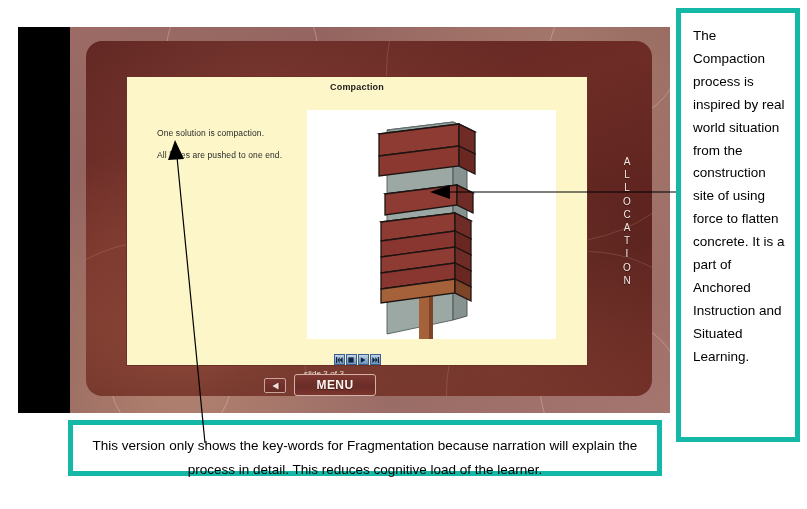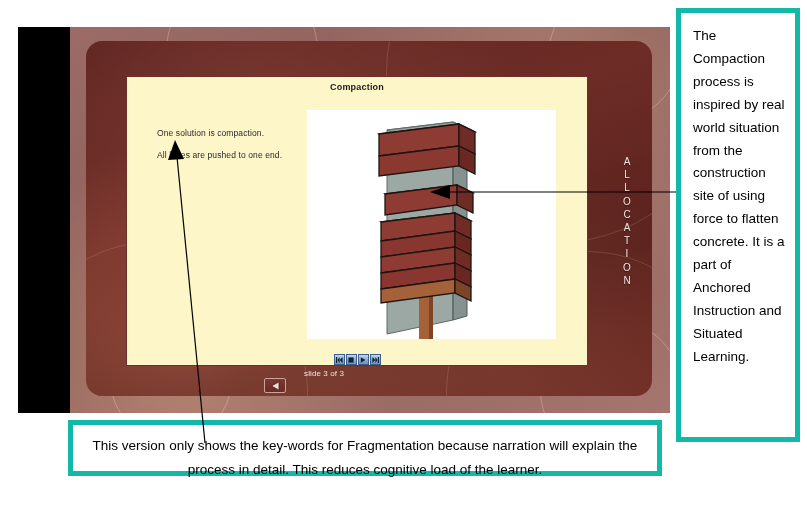--- a/index.html
+++ b/index.html
@@ -378,20 +378,21 @@
       </div>
 
       <div id="slide-counter">slide 3 of 3</div>
 
       <div id="back-button">
         <svg width="11" height="10" viewBox="0 0 11 10">
           <polygon points="9,0.8 9,9.2 1.4,5" fill="#f0ddd7" stroke="#4a1c18" stroke-width="0.8"></polygon>
         </svg>
       </div>
 
+      <div id="menu-button">MENU</div>
 
     </div>
   </div>
 </div>
 
 <div class="callout" id="callout-right">The Compaction process is inspired by real world situation from the construction site of using force to flatten concrete. It is a part of Anchored Instruction and Situated Learning.</div>
 
 <div class="callout" id="callout-bottom">This version only shows the key-words for Fragmentation because narration will explain the process in detail. This reduces cognitive load of the learner.</div>
 
 <svg id="anno-svg">

